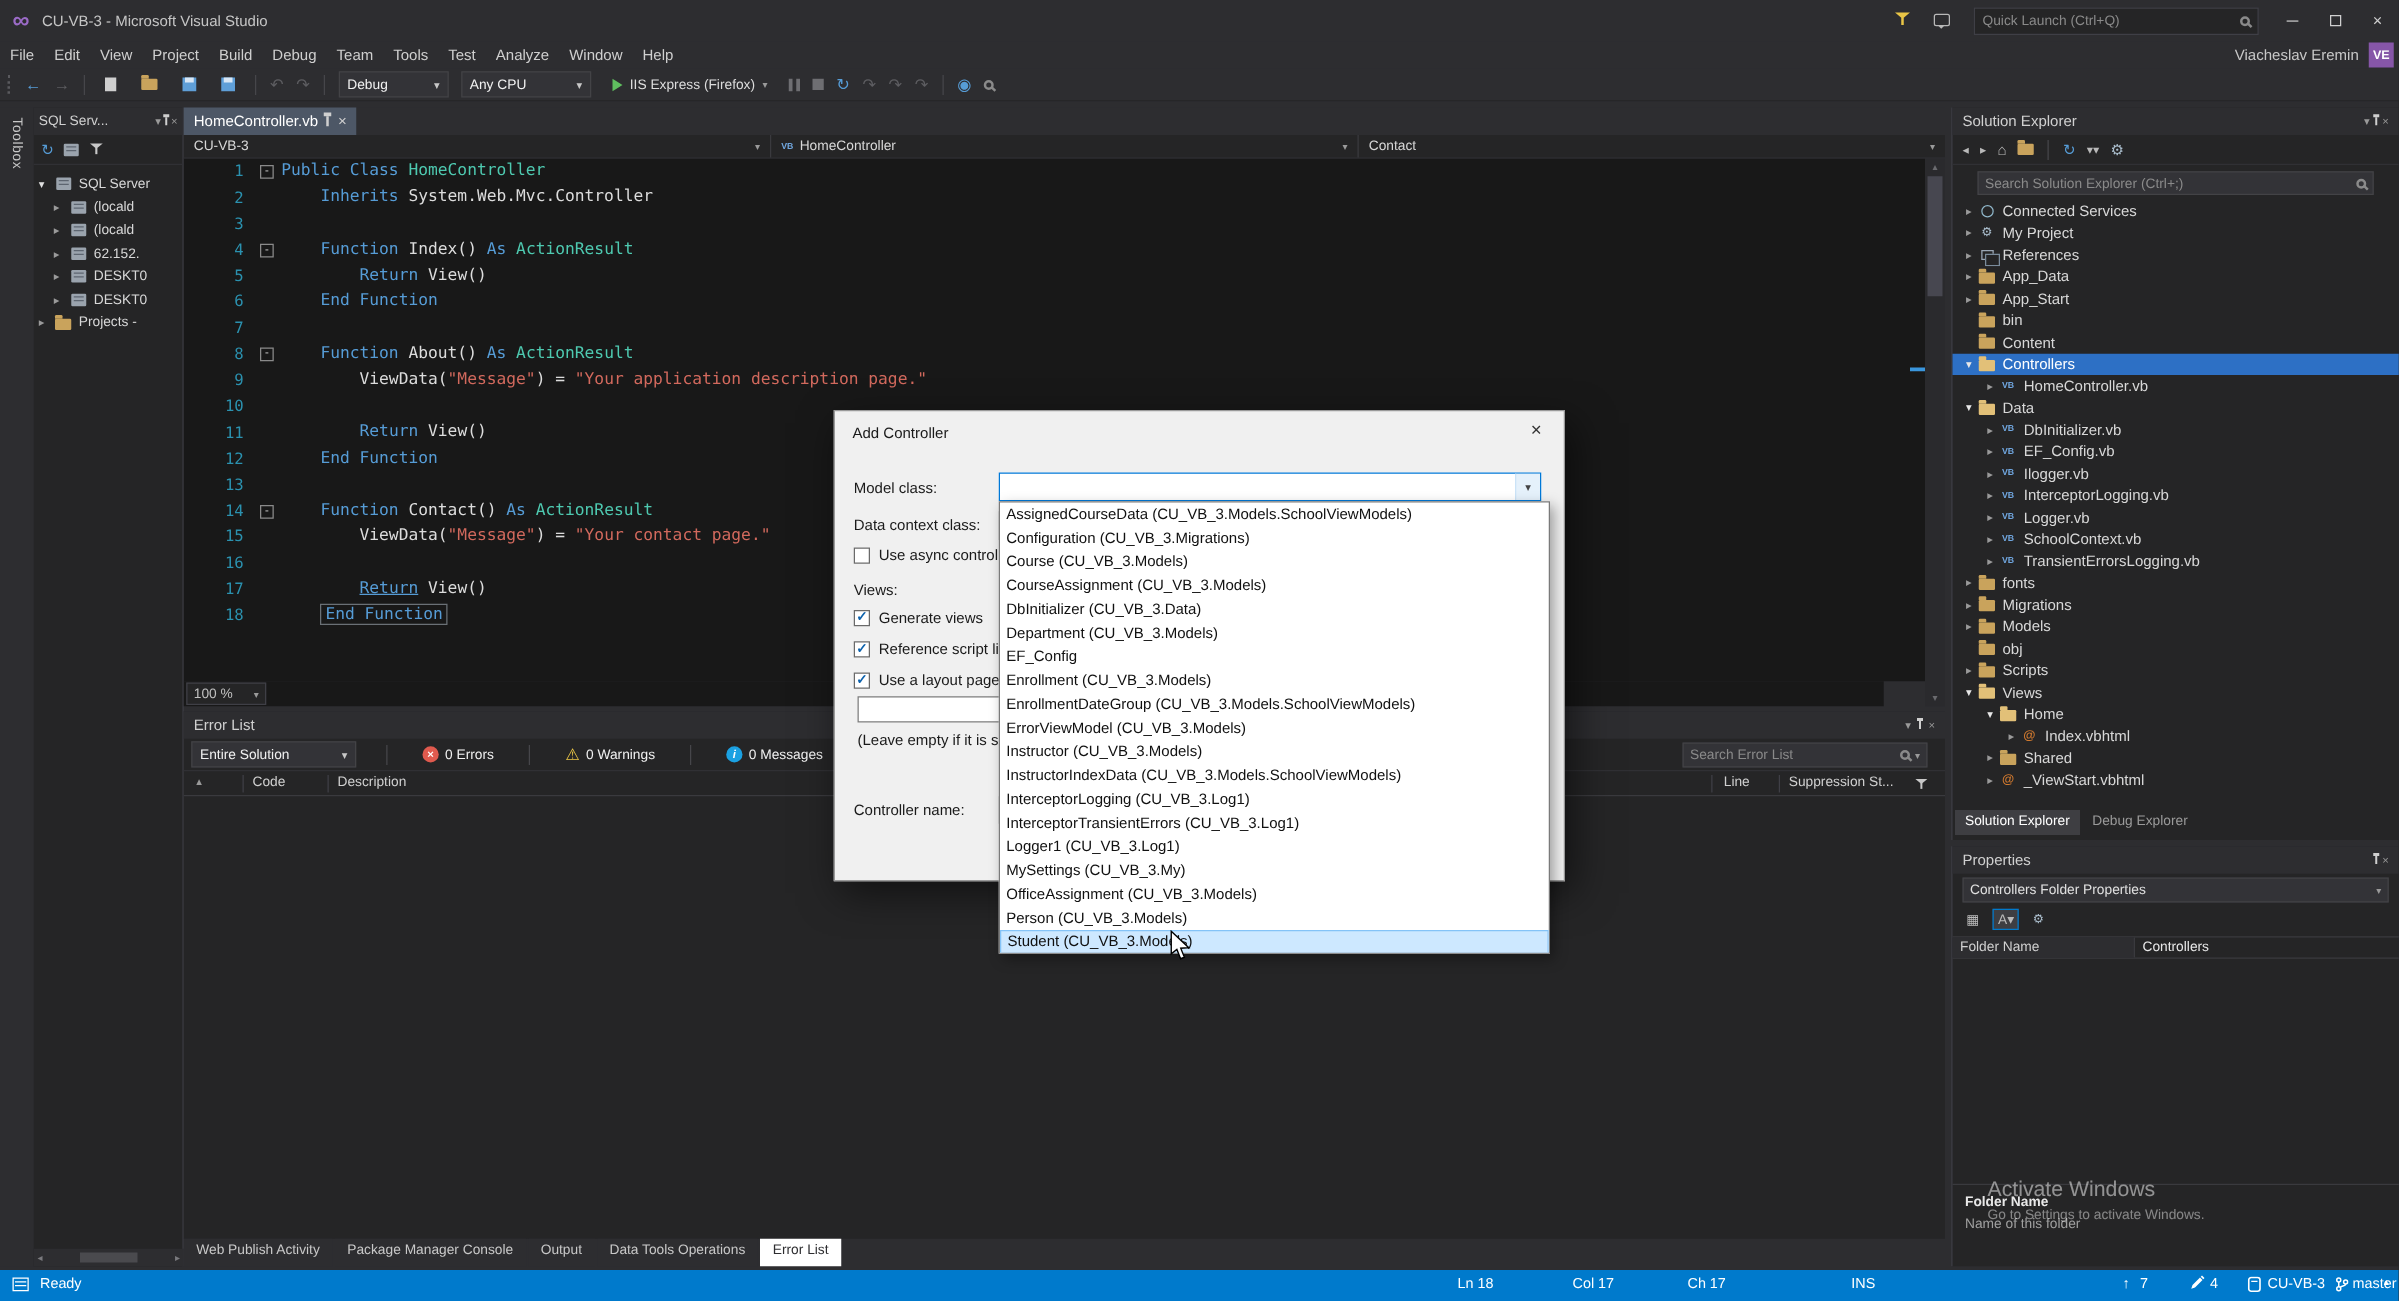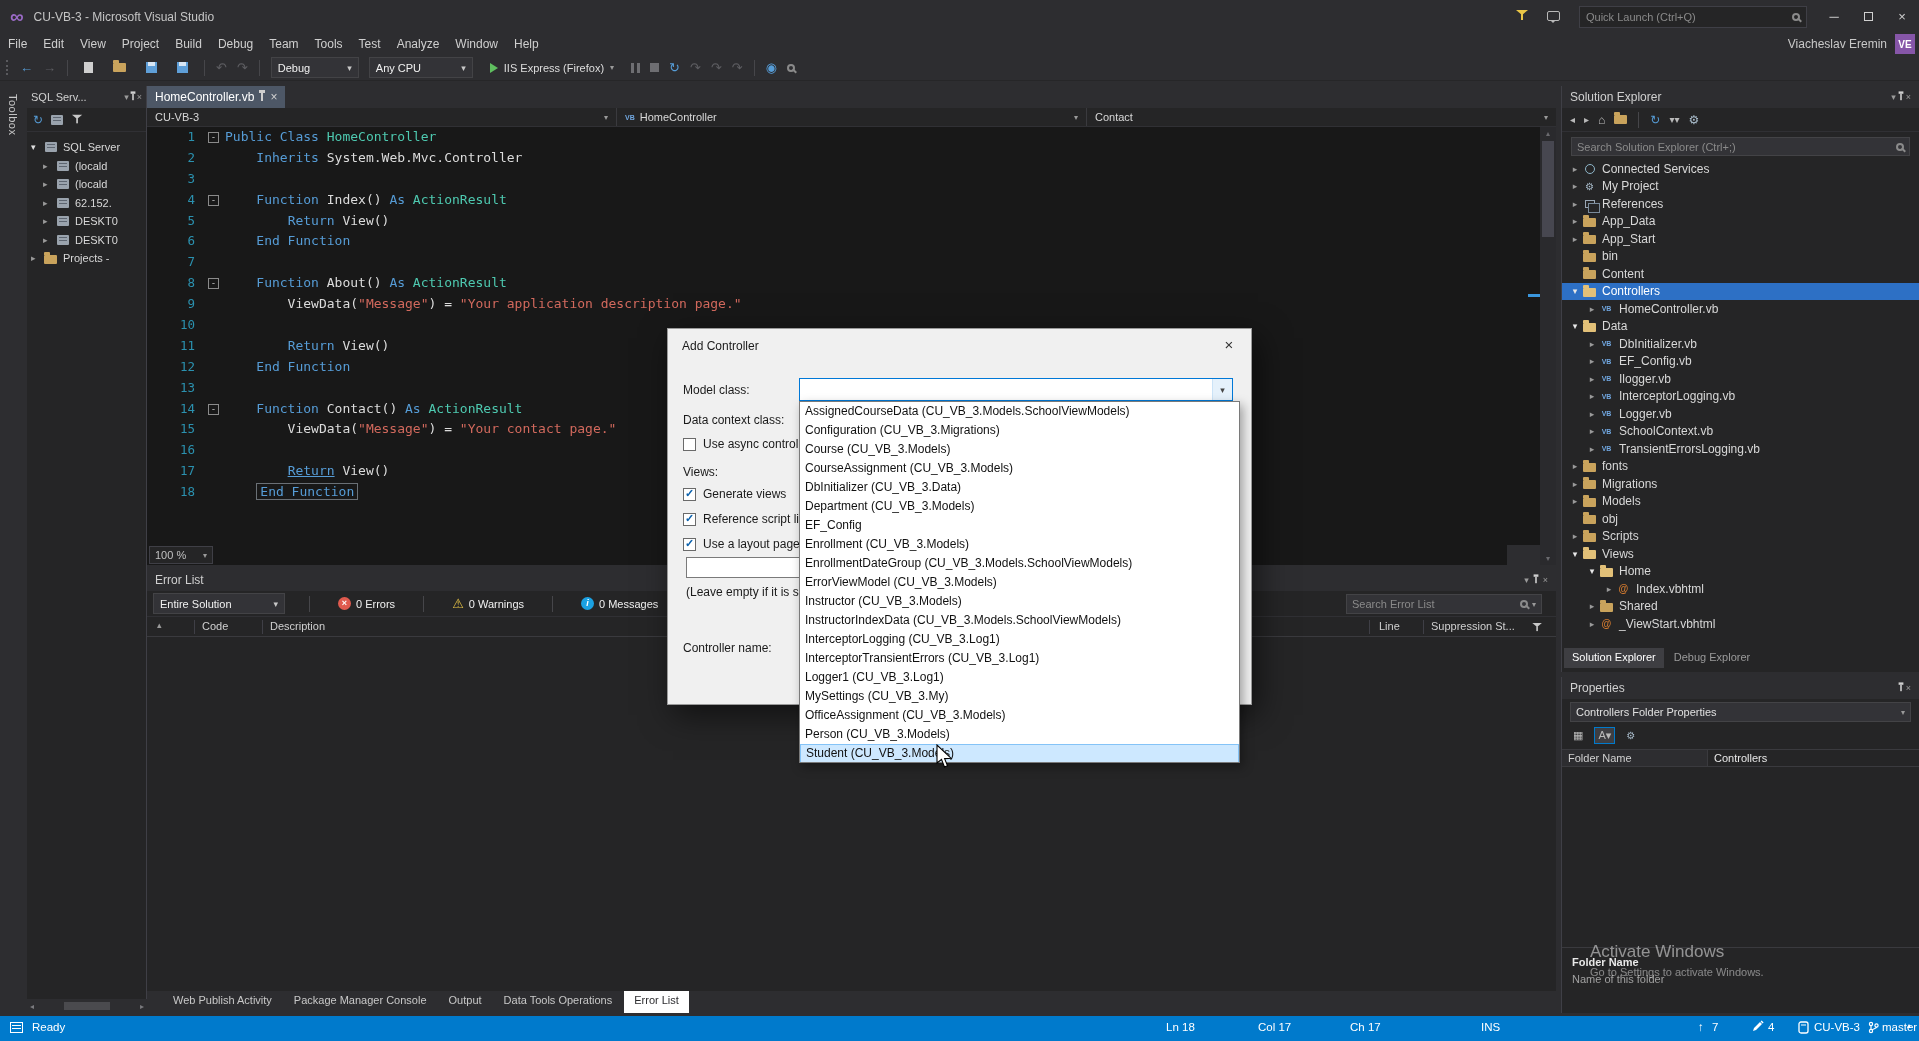--- a/index.html
+++ b/index.html
@@ -103,30 +103,30 @@
   .ic-err{width:13px;height:13px;border-radius:50%;background:#e05a4e;color:#fff;font-size:9px;line-height:13px;text-align:center;font-weight:bold}
   .ic-warn{color:#e9c546;font-size:13px;line-height:13px}
   .ic-info{width:13px;height:13px;border-radius:50%;background:#1ba1e2;color:#fff;font-size:9px;line-height:13px;text-align:center;font-weight:bold;font-style:italic}
   #el-search{position:absolute;right:14px;top:25px;width:196px;height:20px;background:#333337;border:1px solid #434346;color:#8a8a8a;font-size:11px;display:flex;align-items:center;justify-content:space-between;padding:0 5px}
   #el-cols{position:relative;height:20px;border-bottom:1px solid #3a3a3e;font-size:11px;color:#d0d0d0}
   #el-cols .cdiv{position:absolute;top:3px;width:1px;height:14px;background:#3f3f46}
   .colh{position:absolute;top:3px}
   #el-body{height:354px}
 
   
-  #bottomtabs{position:absolute;left:163px;top:991px;height:22px;display:flex;gap:2px}
+  #bottomtabs{position:absolute;left:147px;top:991px;height:22px;display:flex;gap:2px}
   .btab{padding:3px 10px;font-size:11px;color:#c8c8c8;background:#2d2d30}
   .btab.active{background:#fff;color:#2d2d30}
 
   
   #sepanel{position:absolute;left:1561px;top:86px;width:358px;height:586px;background:#252526;border-left:1px solid #3f3f46}
   #se-header{height:22px;background:#2d2d30;display:flex;align-items:center;padding:0 8px;color:#d0d0d0;font-size:12px;gap:4px}
   #se-header .sp{flex:1}
   #se-toolbar{height:24px;display:flex;align-items:center;gap:9px;padding:0 8px;border-bottom:1px solid #303034;color:#b9b9b9;font-size:12px}
-  #se-search{margin:5px 9px;height:19px;background:#333337;border:1px solid #434346;color:#8a8a8a;font-size:11px;display:flex;align-items:center;justify-content:space-between;padding:0 5px}
+  #se-search{margin:5px 20px;height:19px;background:#333337;border:1px solid #434346;color:#8a8a8a;font-size:11px;display:flex;align-items:center;justify-content:space-between;padding:0 5px}
   #se-tree{position:absolute;left:0;top:74px;width:358px}
   .serow{display:flex;align-items:center;height:17.5px;font-size:12px;color:#d8d8d8;white-space:nowrap;overflow:hidden}
   .serow .arrow{width:14px;flex:0 0 14px;font-size:9px;color:#9a9a9a;text-align:center}
   .serow .a-down{color:#e8e8e8}
   .serow.sel{background:#2d70c5;color:#fff}
   .lbl{margin-left:2px}
   .tico{width:15px;flex:0 0 15px;display:inline-flex;justify-content:center;align-items:center;height:13px;margin-right:3px;position:relative}
   .t-folder{width:13px;height:9px;background:#c9a35c;border-radius:1px;position:relative;top:1px}
   .t-folder::before{content:'';position:absolute;top:-3px;left:0;width:6px;height:3px;background:#c9a35c;border-radius:1px 1px 0 0}
   .t-folder.open{background:#e2c078}.t-folder.open::before{background:#e2c078}

